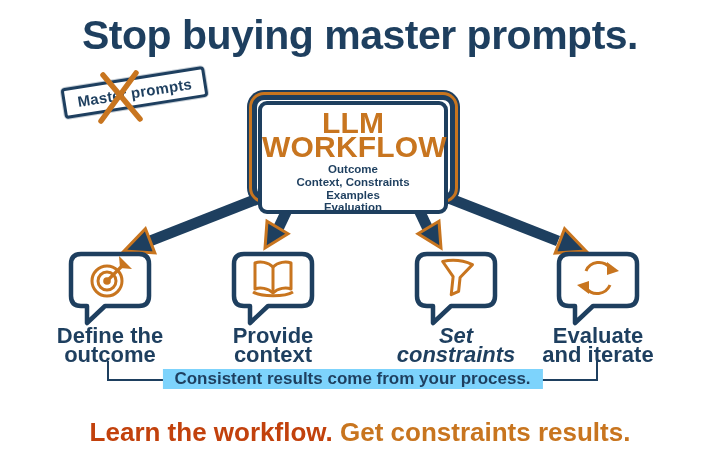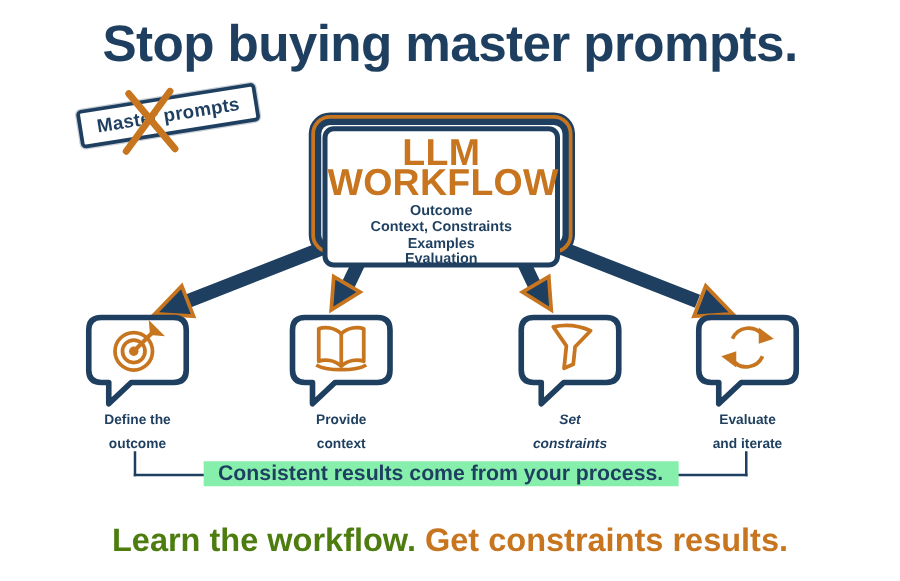--- a/index.html
+++ b/index.html
@@ -1,20 +1,20 @@
 <!DOCTYPE html>
 <html><head>
 <meta charset="utf-8">
 <style>
   html,body{margin:0;padding:0;background:#fff;}
   .canvas{
     position:relative;width:720px;height:465px;background:#ffffff;
     font-family:"Liberation Sans",sans-serif;overflow:hidden;
   }
-  .navy{color:#4d7c0f;}
+  .navy{color:#c2410c;}
   .orange{color:#c8751f;}
 
   .main-title{
     position:absolute;top:12px;left:0;width:720px;margin:0;
     text-align:center;font-size:41px;font-weight:700;letter-spacing:-0.5px;
     color:#1e3f5f;
   }
 
   
   .stamp{
@@ -41,33 +41,33 @@
     box-sizing:border-box;text-align:center;padding-top:6px;
   }
   .box-title{font-size:30px;line-height:24px;font-weight:700;color:#c8751f;letter-spacing:0.2px;}
   .box-items{margin-top:4px;font-size:11.5px;line-height:12.8px;font-weight:700;color:#1e3f5f;}
 
   
   .step{position:absolute;top:250px;z-index:2;}
   .bubble-svg{display:block;}
   .step-label{
     position:absolute;top:77px;left:50%;transform:translateX(-50%);
-    width:170px;text-align:center;font-size:11px;line-height:18.5px;
+    width:170px;text-align:center;font-size:22px;line-height:18.5px;
     font-weight:700;color:#1e3f5f;
   }
 
   
   .bracket{
     position:absolute;left:107px;top:361px;width:491px;height:20px;
     border-left:2.5px solid #1e3f5f;border-right:2.5px solid #1e3f5f;
     border-bottom:2.5px solid #1e3f5f;z-index:1;box-sizing:border-box;
   }
   .bracket-label{
     position:absolute;left:50%;bottom:-10px;transform:translateX(-50%);
-    background:#86efac;padding:0 12px;white-space:nowrap;
+    background:#7dd3fc;padding:0 12px;white-space:nowrap;
     font-size:17px;font-weight:700;color:#1e3f5f;
   }
 
   
   .footer{
     position:absolute;top:417px;left:0;width:720px;text-align:center;
     font-size:26px;font-weight:700;z-index:1;
   }
   .icon-stroke{stroke:#c8751f;fill:none;stroke-width:3;}
 </style>

